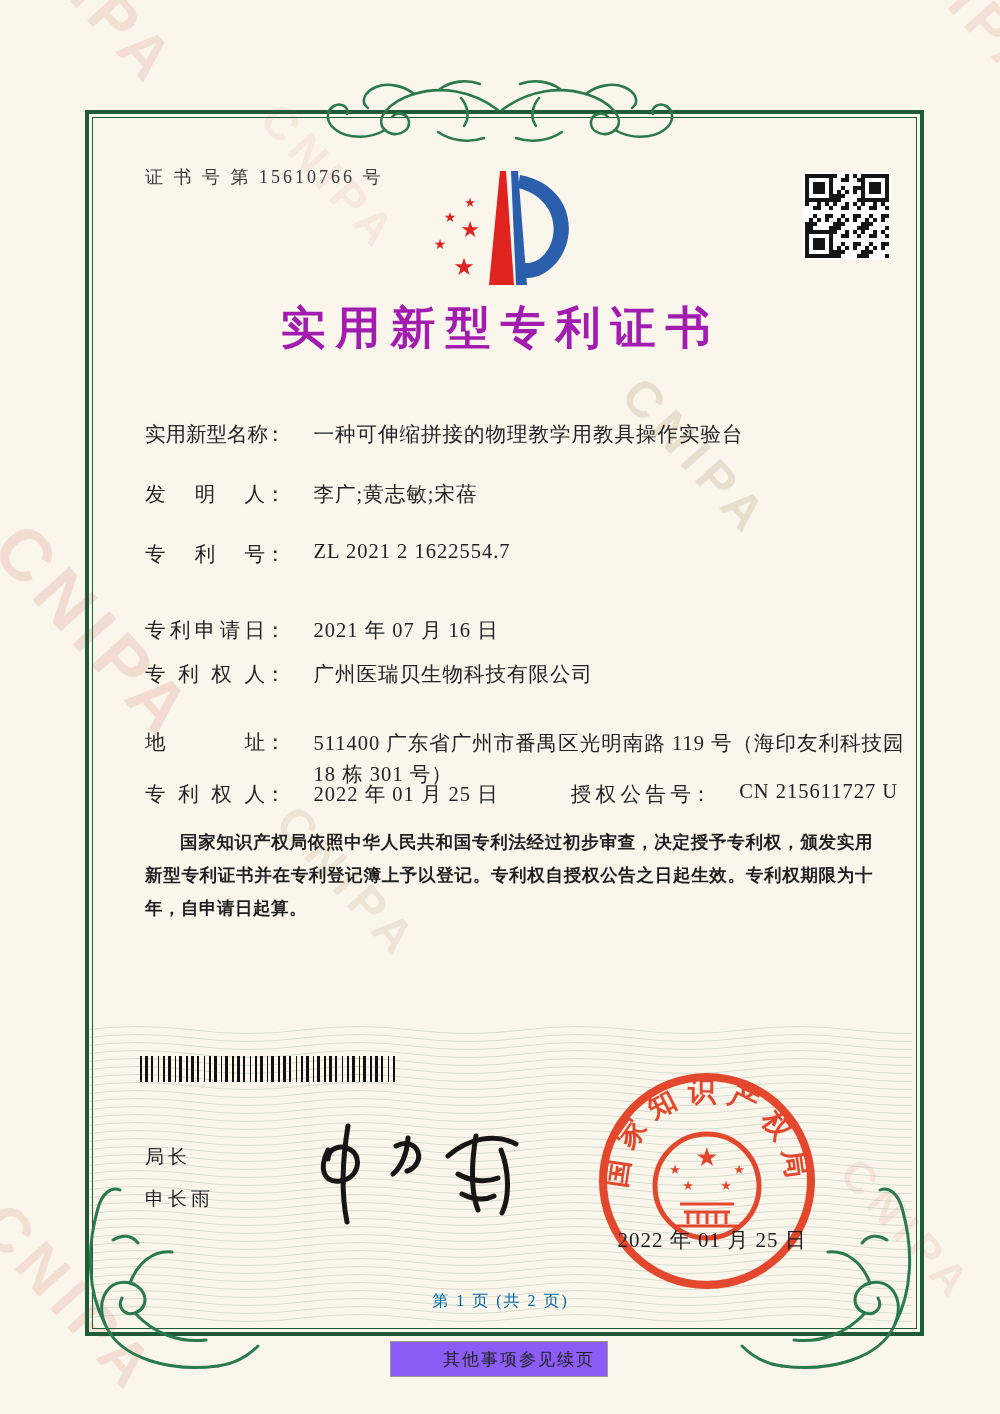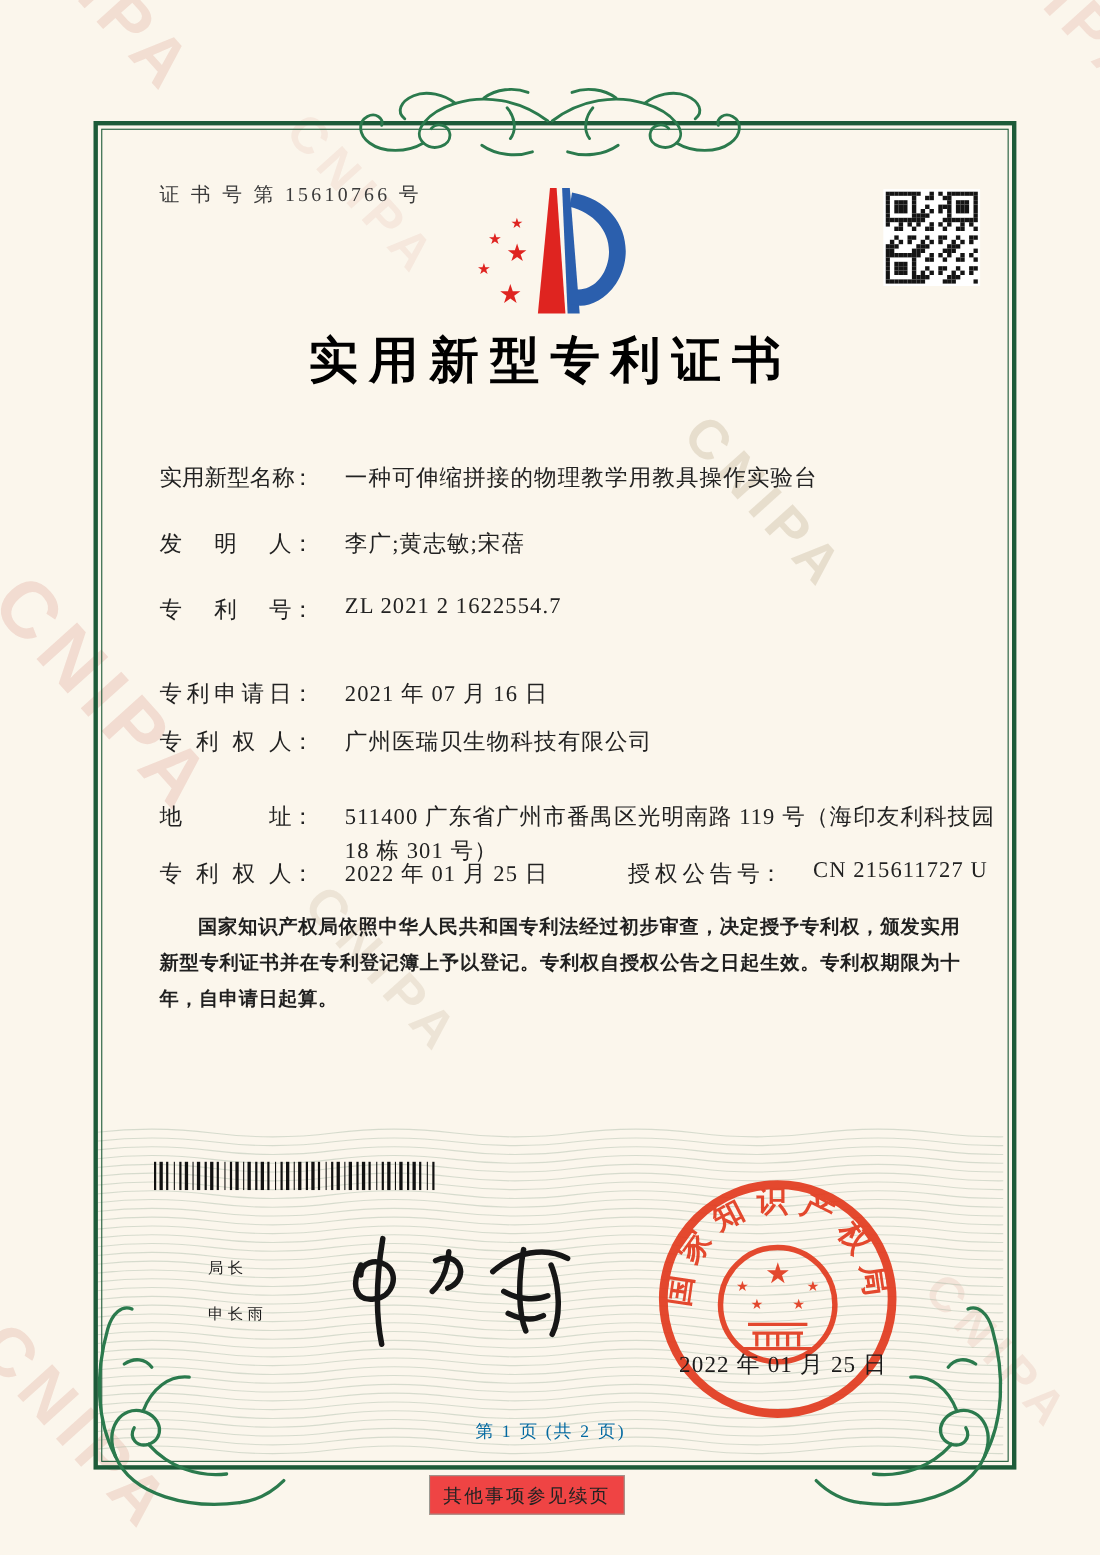--- a/index.html
+++ b/index.html
@@ -13,42 +13,42 @@
          border:4px solid #1d5b39;z-index:2;}
   .frame-inner{position:absolute;inset:3px;border:1px solid #1d5b39;}
   
   .guilloche{position:absolute;left:89px;top:1024px;width:823px;height:302px;z-index:1;}
   
   .content{position:absolute;inset:0;z-index:3;}
   .cert-no{position:absolute;left:145px;top:165px;font-size:18px;color:#3a3a3a;letter-spacing:3px;}
   .logo{position:absolute;left:426px;top:165px;}
   .qr{position:absolute;left:803px;top:172px;background:#fff;padding:2px;}
   .title{position:absolute;left:85px;top:298px;width:831px;text-align:center;
-         font-size:45px;font-weight:bold;color:#000000;letter-spacing:10px;}
+         font-size:45px;font-weight:bold;color:#a21caf;letter-spacing:10px;}
   .fields{position:absolute;left:145px;top:420px;width:730px;font-size:20.5px;color:#222;}
   .frow{position:absolute;left:0;white-space:nowrap;}
   .flabel{display:inline-block;width:120px;text-align:justify;text-align-last:justify;vertical-align:top;}
   .fcolon{display:inline-block;margin-right:8px;vertical-align:top;}
   .fval{display:inline-block;vertical-align:top;letter-spacing:1px;margin-left:20px;}
   .fval-wrap{white-space:normal;width:600px;line-height:31px;}
   .paras{position:absolute;left:145px;top:826px;width:728px;font-size:17.5px;line-height:33px;
          color:#1f1f1f;text-align:justify;z-index:3;font-weight:bold;}
   .paras p{margin:0;text-indent:2em;letter-spacing:0.5px;}
   .barcode{position:absolute;left:140px;top:1056px;z-index:3;}
   .sig-label{position:absolute;left:145px;font-family:"Liberation Sans","DejaVu Sans",sans-serif;
-             font-size:14px;color:#1c1c1c;letter-spacing:4px;z-index:3;margin-left:44px;}
+             font-size:19px;color:#1c1c1c;letter-spacing:4px;z-index:3;}
   .sig-svg{position:absolute;left:290px;top:1108px;z-index:3;}
   .seal{position:absolute;left:592px;top:1066px;z-index:4;}
   .seal-date{position:absolute;left:612px;top:1226px;width:200px;text-align:center;
              font-size:21px;color:#1b1b1b;letter-spacing:1px;z-index:5;}
   .page-num{position:absolute;left:85px;top:1291px;width:831px;text-align:center;
             font-size:16px;color:#0369a1;letter-spacing:2px;z-index:3;}
-  .note-box{position:absolute;left:390px;top:1341px;width:176px;height:34px;background:#ef4444;
+  .note-box{position:absolute;left:390px;top:1341px;width:176px;height:34px;background:#8b5cf6;
             border:1px solid #9a9a92;display:flex;align-items:center;justify-content:center;
-            font-size:17px;color:#222;letter-spacing:2px;z-index:3;}
+            font-size:17px;color:#222;letter-spacing:2px;z-index:3;padding-left:40px;}
   .ornament-top{position:absolute;left:290px;top:78px;z-index:3;}
   .corner-fl{position:absolute;z-index:3;}
 </style>
 </head>
 <body>
 
 <div class="page">
 
   <div class="wm" style="left:-25px;top:-45px;font-size:62px;color:rgba(222,164,150,0.30);">CNIPA</div>
   <div class="wm" style="left:240px;top:150px;font-size:46px;color:rgba(228,180,168,0.22);">CNIPA</div>

